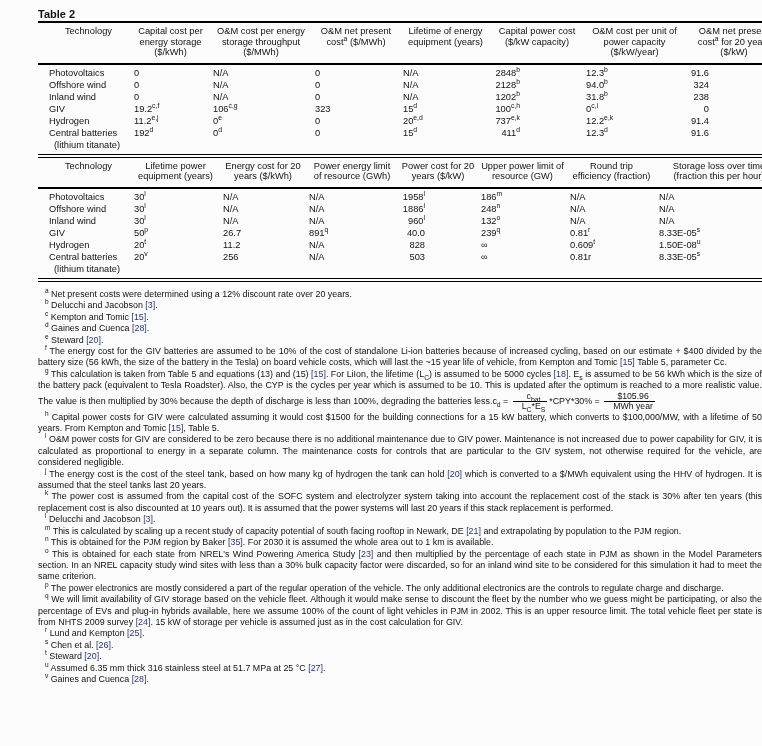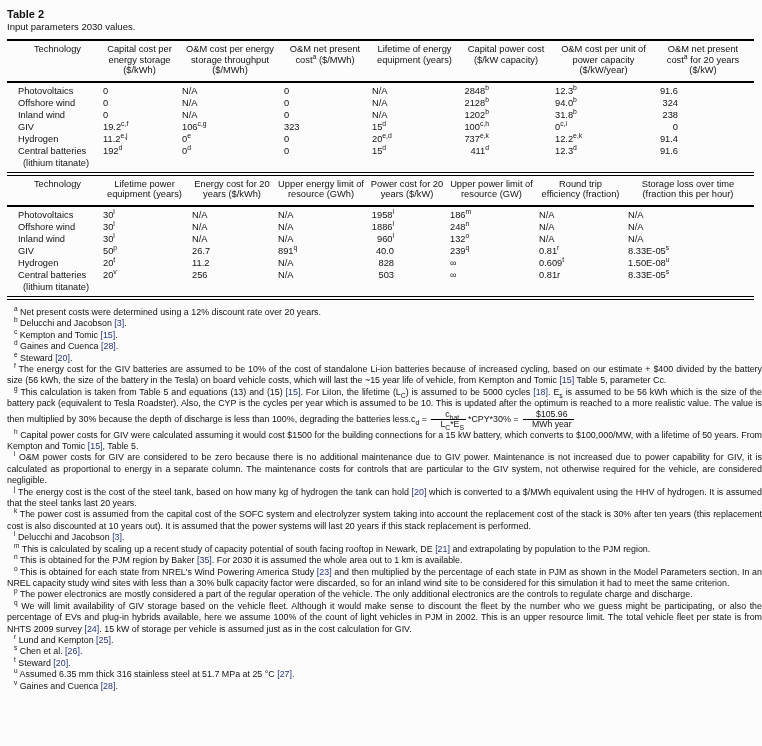--- a/index.html
+++ b/index.html
@@ -2,21 +2,21 @@
 <html><head>
 <meta charset="utf-8">
 <style>
   html,body{margin:0;padding:0;}
   body{
     width:762px;height:746px;overflow:hidden;
     background:#fcfcfc;color:#111;
     font-family:"Liberation Sans", sans-serif;
     -webkit-font-smoothing:antialiased;
   }
-  .page{padding:6px 0 0 7px;}
+  .page{padding:6px 0 0 7px;margin-left:31px;}
   .t-title{font-size:11px;font-weight:bold;margin:2px 0 1px 0;}
   .t-caption{font-size:9.5px;margin:0 0 7px 0;}
   table{border-collapse:collapse;table-layout:fixed;width:747px;font-size:9.3px;}
   #table1{border-top:2px solid #000;border-bottom:1px solid #000;margin-bottom:2px;}
   #table2{border-top:1px solid #000;border-bottom:1px solid #000;}
   .dbl-rule{width:747px;border-top:1px solid #000;margin-top:2px;height:0;}
   th{font-weight:normal;text-align:center;vertical-align:top;
      padding:3px 6px 5px 0;line-height:10.6px;border-bottom:2px solid #000;}
   td{vertical-align:top;padding:0 6px 0 0;line-height:12px;text-align:left;}
   .c0{padding-left:11px;}
@@ -33,21 +33,20 @@
   .frac{display:inline-block;text-align:center;vertical-align:middle;
         margin:0 2px;line-height:9.5px;font-size:8.7px;}
   .ftop{display:block;border-bottom:1px solid #000;padding:0 2px;}
   .fbot{display:block;padding:0 2px;}
 </style>
 </head>
 <body>
 
 <div class="page">
   <div class="t-title">Table 2</div>
-  <div class="t-caption">Input parameters 2030 values.</div>
 
   <table id="table1">
       <colgroup>
         <col style="width:96px">
         <col style="width:79px">
         <col style="width:102px">
         <col style="width:88px">
         <col style="width:91px">
         <col style="width:92px">
         <col style="width:103px">
@@ -137,21 +136,21 @@
         <col style="width:80px">
         <col style="width:89px">
         <col style="width:89px">
         <col style="width:126px">
       </colgroup>
       <thead>
         <tr>
           <th class="c0">Technology</th>
           <th class="">Lifetime power equipment (years)</th>
           <th class="">Energy cost for 20 years ($/kWh)</th>
-          <th class="">Upper energy limit of resource (GWh)</th>
+          <th class="">Power energy limit of resource (GWh)</th>
           <th class="">Power cost for 20 years ($/kW)</th>
           <th class="">Upper power limit of resource (GW)</th>
           <th class="">Round trip efficiency (fraction)</th>
           <th class="">Storage loss over time (fraction this per hour)</th>
         </tr>
       </thead>
       <tbody>
         <tr>
           <td class="c0">Photovoltaics</td>
           <td class="">30<sup>l</sup></td>

